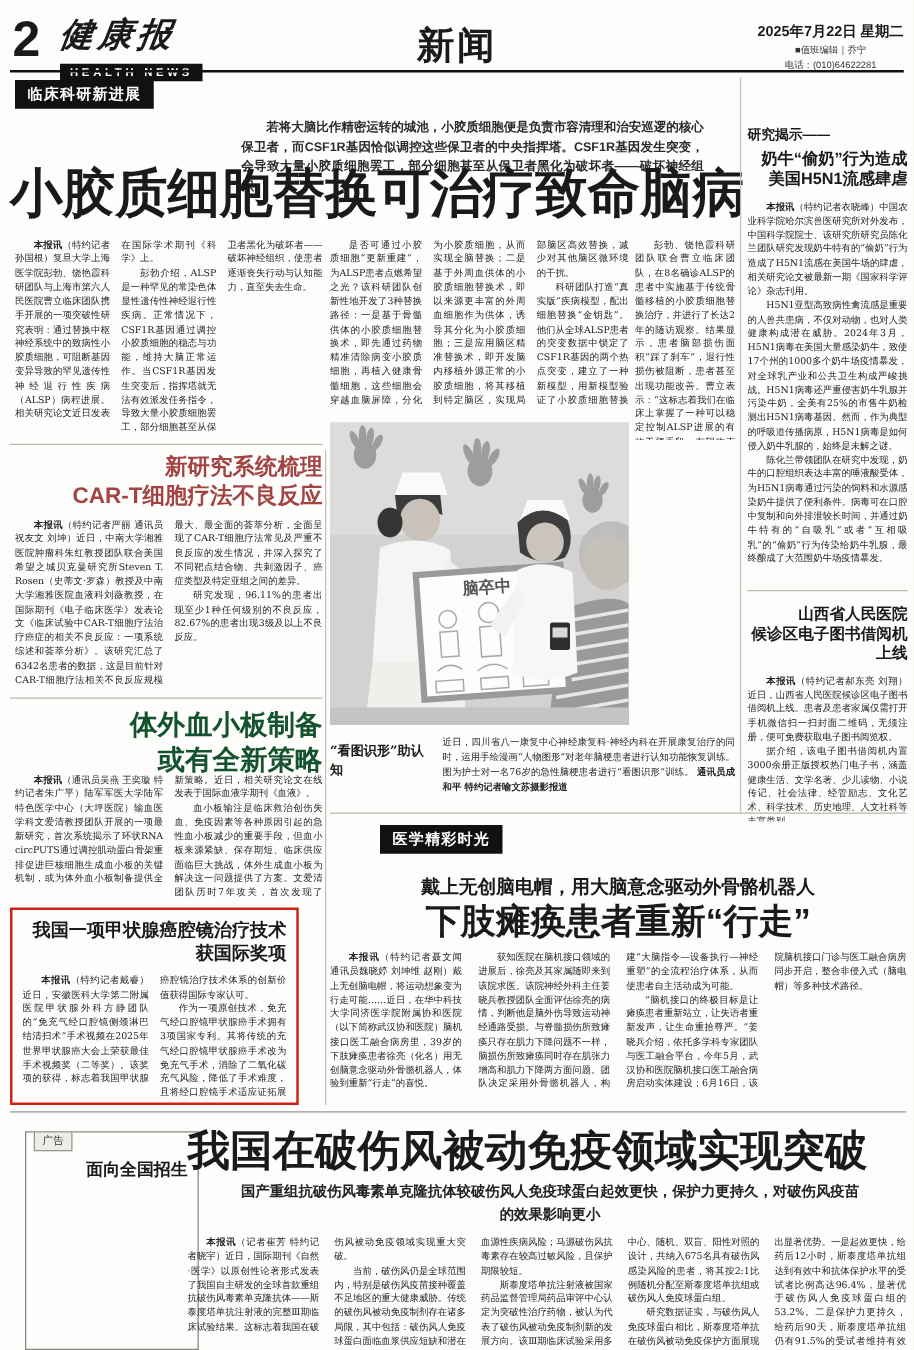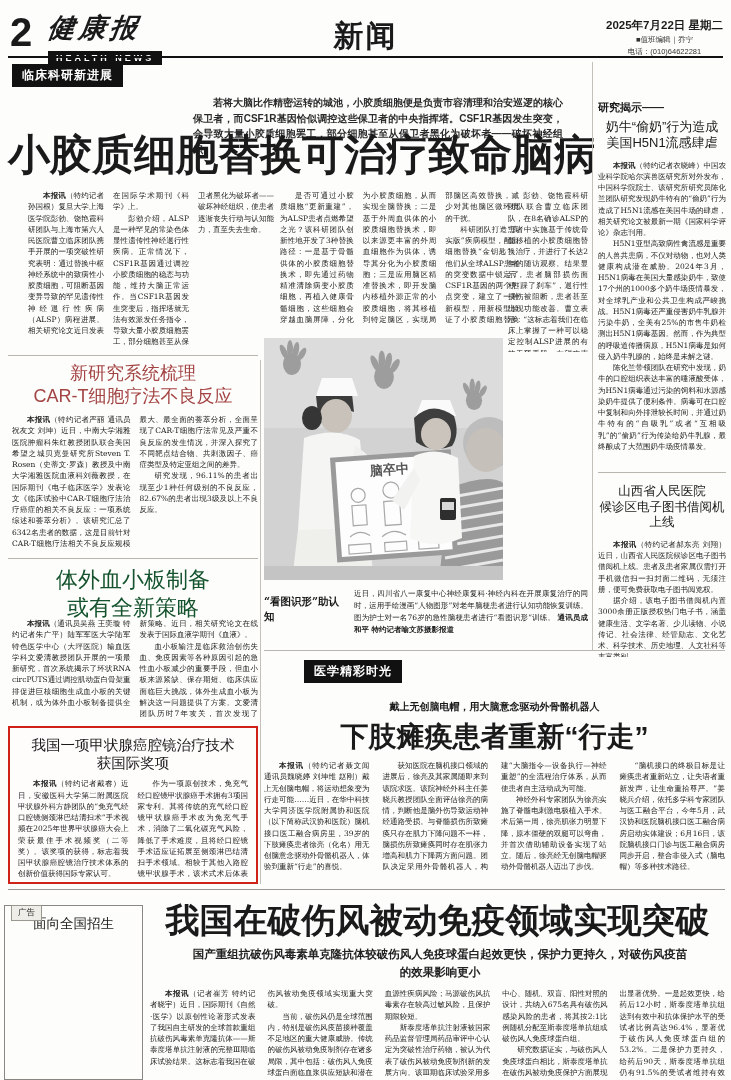--- a/index.html
+++ b/index.html
@@ -14,57 +14,57 @@
   .rule-h{position:absolute;background:#b9b6b0;height:1px;}
   .rule-v{position:absolute;background:#c4c1bb;width:1px;}
   .tag-black{
     display:inline-block;background:#111;color:#fff;font-weight:bold;
     font-size:12px;padding:3px 10px;letter-spacing:1px;
     font-family:"Liberation Sans","DejaVu Sans",sans-serif;
   }
   .body-txt{font-size:7.5px;line-height:1.5;text-align:justify;color:#222;}
   .body-txt p{margin:0;text-indent:2em;}
   .cols2{columns:2;column-gap:9px;column-fill:auto;overflow:hidden;}
-  .cols3{columns:3;column-gap:9px;column-fill:auto;overflow:hidden;margin-left:16px;}
+  .cols3{columns:3;column-gap:9px;column-fill:auto;overflow:hidden;}
   .cols4{columns:4;column-gap:13px;column-fill:auto;overflow:hidden;}
   .cols5{columns:5;column-gap:12px;column-fill:auto;overflow:hidden;}
   
   #page-num{left:10px;top:12px;font-size:40px;font-weight:900;line-height:1;}
   #logo-block{left:48px;top:10px;}
   #logo-cn{font-size:27px;font-weight:bold;font-style:italic;letter-spacing:4px;transform:skewX(-8deg);}
   #logo-en{background:#111;color:#fff;font-size:9px;font-weight:bold;letter-spacing:3px;padding:2px 8px;margin-top:2px;display:inline-block;}
   #section-title{left:0;right:0;top:16px;text-align:center;font-size:30px;font-weight:900;letter-spacing:2px;}
   #date-block{right:8px;top:18px;text-align:center;}
   #date-line{font-size:11.5px;font-weight:bold;}
   .date-sub{font-size:7.5px;color:#333;margin-top:2px;}
   #header-rule{left:8px;right:8px;top:56px;height:2px;background:#111;position:absolute;}
   
   #lead-intro{left:193px;top:95px;width:370px;font-size:10px;line-height:1.55;
     font-weight:600;color:#2b2b2b;text-align:justify;text-indent:2em;
     font-family:"Liberation Sans","DejaVu Sans",sans-serif;}
   #lead-headline{left:8px;top:134px;width:580px;text-align:center;font-size:42px;
     font-weight:900;letter-spacing:0;line-height:1;white-space:nowrap;}
   
-  .sec-head{font-weight:400;text-align:center;line-height:1.25;}
-  
-  #thyroid-box{left:8px;top:726px;width:250px;height:158px;border:2.5px solid #cf2219;background:#fffdfc;padding:8px 8px 6px;}
-  
-  #ad-box{left:4px;top:905px;width:139px;height:175px;border:1px solid #8a8782;padding:10px 8px 6px;background:#fdfdfb;}
+  .sec-head{font-weight:700;text-align:right;line-height:1.25;}
+  
+  #thyroid-box{left:8px;top:726px;width:231px;height:158px;border:2.5px solid #cf2219;background:#fffdfc;padding:8px 8px 6px;}
+  
+  #ad-box{left:20px;top:905px;width:139px;height:175px;border:1px solid #8a8782;padding:22px 8px 6px;background:#fdfdfb;}
   #ad-tag{position:absolute;left:6px;top:-1px;background:#efede8;border:1px solid #9a978f;
     font-size:8.5px;padding:1px 6px;color:#333;font-family:"Liberation Sans",sans-serif;}
   
   #photo-wrap{left:264px;top:338px;width:239px;height:242px;background:#cfcfcf;overflow:hidden;}
   #caption-label{left:264px;top:594px;width:84px;font-size:10.5px;font-weight:bold;line-height:1.4;}
   #caption-text{left:354px;top:588px;width:234px;font-size:7.5px;line-height:1.6;text-align:justify;color:#222;}
   
-  #bci-kicker{left:264px;top:700px;width:461px;text-align:center;font-size:10px;font-weight:bold;
+  #bci-kicker{left:264px;top:700px;width:461px;text-align:center;font-size:15px;font-weight:bold;
     font-family:Liberation Mono, monospace;}
   #bci-headline{left:264px;top:718px;width:461px;text-align:center;font-size:28px;font-weight:900;white-space:nowrap;}
   
-  #tet-headline{left:150px;top:898px;width:575px;text-align:center;font-size:34px;font-weight:900;white-space:nowrap;}
+  #tet-headline{left:150px;top:898px;width:575px;font-size:34px;font-weight:900;white-space:nowrap;}
   #tet-subhead{left:190px;top:946px;width:500px;font-size:11.5px;font-weight:600;line-height:1.55;text-align:center;
     font-family:"Liberation Sans",sans-serif;color:#222;}
 </style>
 </head>
 <body>
 
 <div id="paper">
 
   <div class="abs hei" id="page-num">2</div>
   <div class="abs" id="logo-block">
@@ -257,21 +257,20 @@
   <div class="rule-v" style="left:260px;top:360px;height:524px;"></div>
 
   <div class="abs" style="left:264px;top:660px;padding-left:40px;">
     <span class="tag-black">医学精彩时光</span>
   </div>
   <div class="abs" id="bci-kicker">戴上无创脑电帽，用大脑意念驱动外骨骼机器人</div>
   <div class="abs hei" id="bci-headline">下肢瘫痪患者重新“行走”</div>
   <div class="abs body-txt cols4" style="left:264px;top:760px;width:461px;height:122px;">
     <p><b>本报讯</b>（特约记者聂文闻 通讯员魏晓婷 刘坤维 赵刚）戴上无创脑电帽，将运动想象变为行走可能……近日，在华中科技大学同济医学院附属协和医院（以下简称武汉协和医院）脑机接口医工融合病房里，39岁的下肢瘫痪患者徐亮（化名）用无创脑意念驱动外骨骼机器人，体验到重新“行走”的喜悦。</p>
     <p>获知医院在脑机接口领域的进展后，徐亮及其家属随即来到该院求医。该院神经外科主任姜晓兵教授团队全面评估徐亮的病情，判断他是脑外伤导致运动神经通路受损。与脊髓损伤所致瘫痪只存在肌力下降问题不一样，脑损伤所致瘫痪同时存在肌张力增高和肌力下降两方面问题。团队决定采用外骨骼机器人，构建“大脑指令—设备执行—神经重塑”的全流程治疗体系，从而使患者自主活动成为可能。</p>
-    <p>神经外科专家团队为徐亮实施了脊髓电刺激电极植入手术。术后第一周，徐亮肌张力明显下降，原本僵硬的双腿可以弯曲，并首次借助辅助设备实现了站立。随后，徐亮经无创脑电帽驱动外骨骼机器人迈出了步伐。</p>
     <p>“脑机接口的终极目标是让瘫痪患者重新站立，让失语者重新发声，让生命重拾尊严。”姜晓兵介绍，依托多学科专家团队与医工融合平台，今年5月，武汉协和医院脑机接口医工融合病房启动实体建设；6月16日，该院脑机接口门诊与医工融合病房同步开启，整合非侵入式（脑电帽）等多种技术路径。</p>
   </div>
 
   <div class="rule-h" style="left:8px;top:889px;width:717px;background:#9b9894;"></div>
 
   <div class="abs" id="ad-box">
     <div id="ad-tag">广告</div>
     <div class="hei sec-head" style="font-size:13.5px;">
       <div>面向全国招生</div>
     </div>

